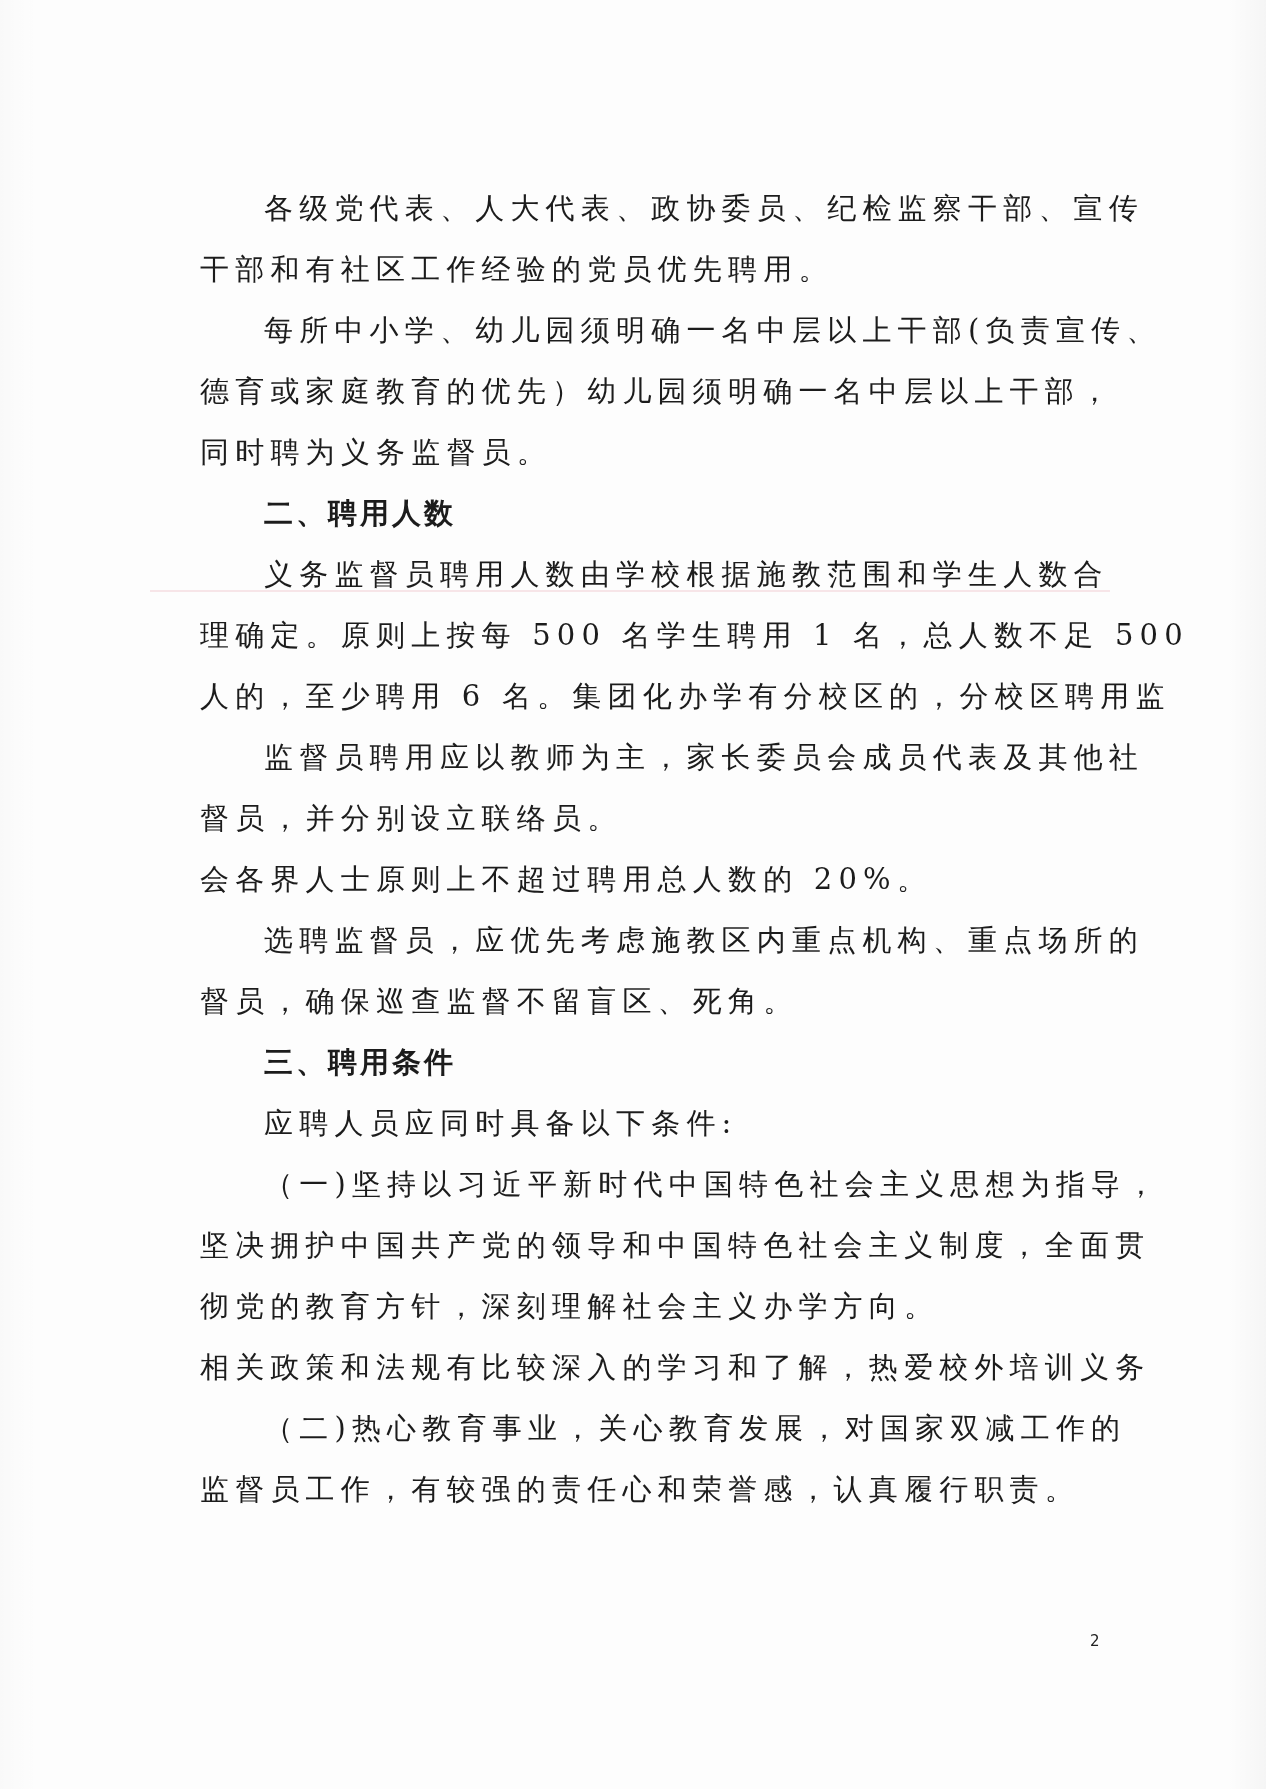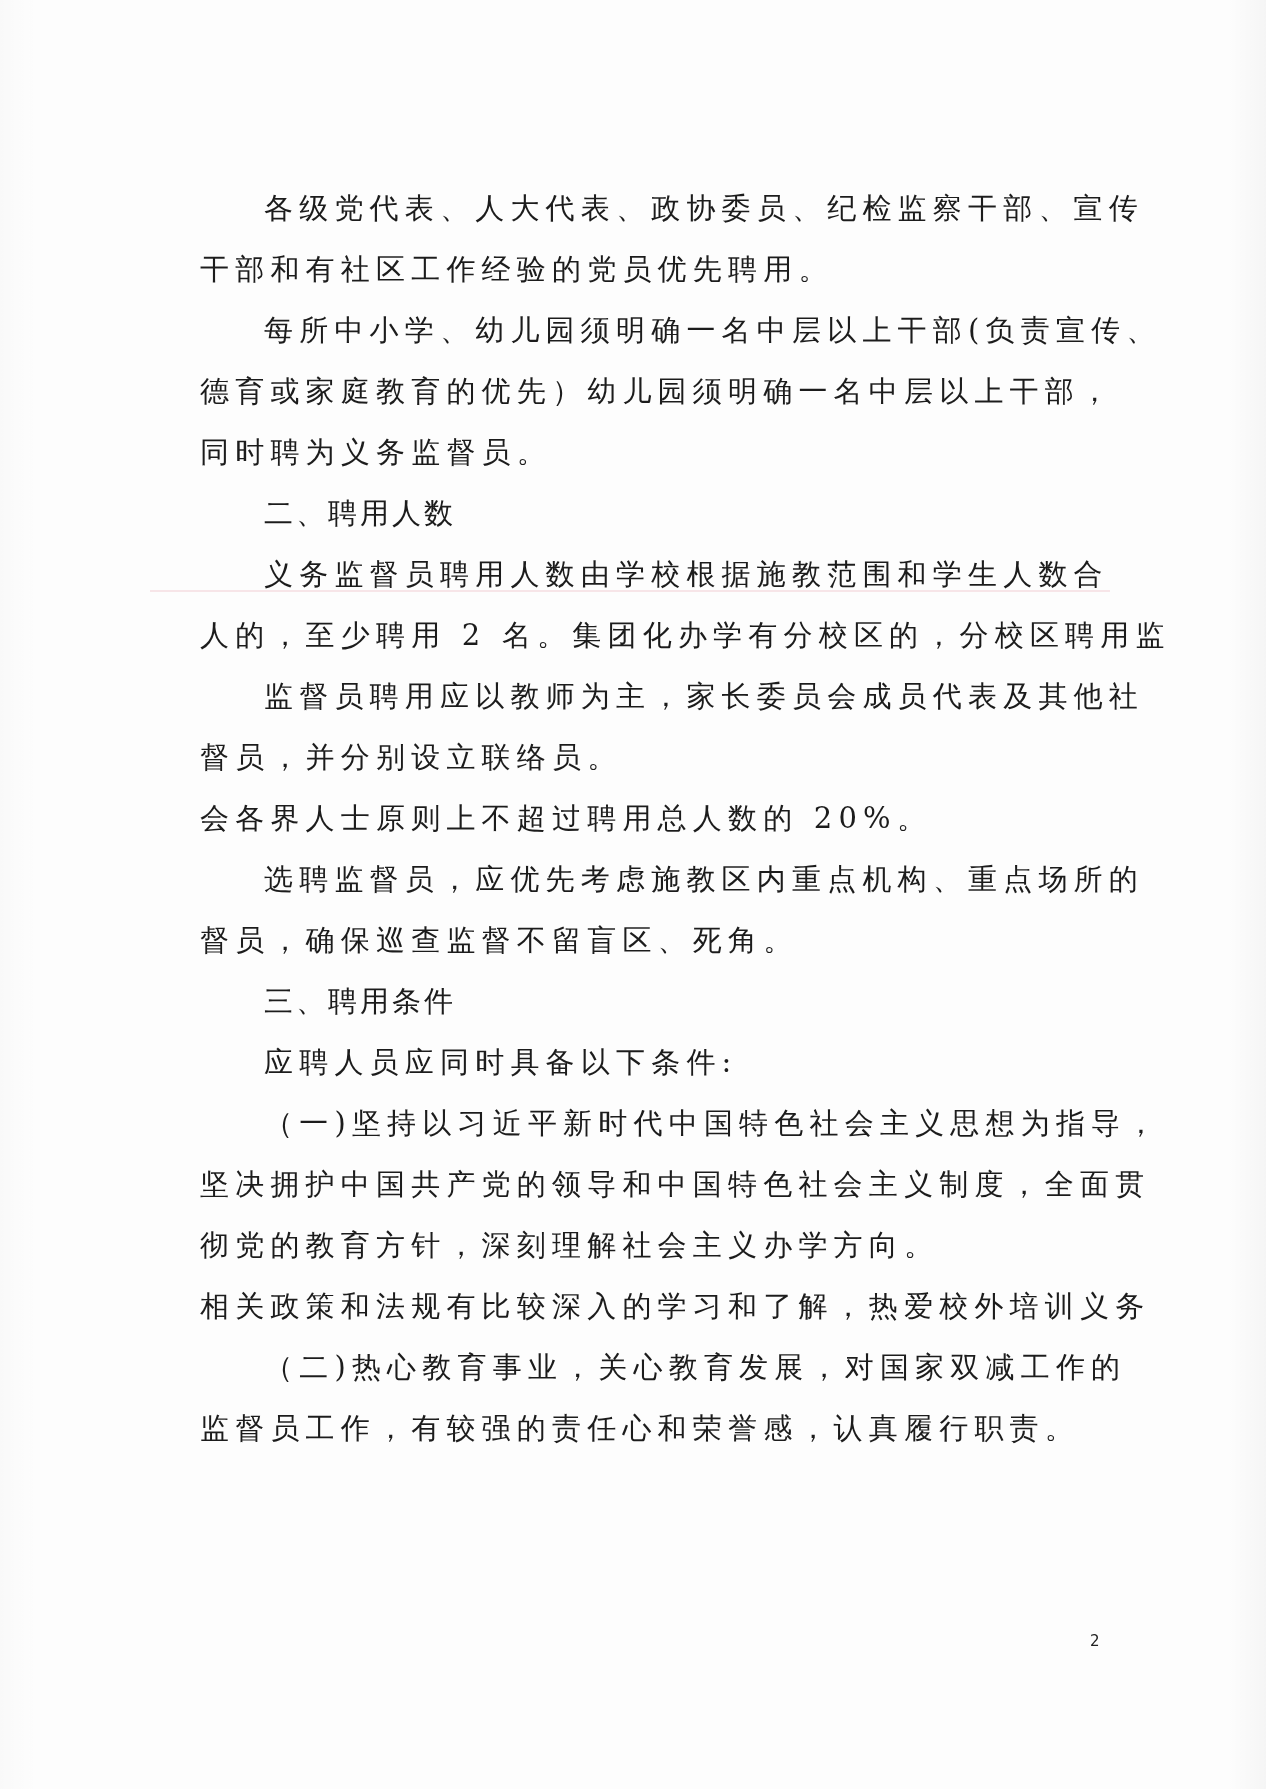--- a/index.html
+++ b/index.html
@@ -52,21 +52,21 @@
     font-size: 29px;
     line-height: 61px;
     height: 61px;
     letter-spacing: 6.2px;
     white-space: nowrap;
     color: #1c1c1c;
   }
   .indent { padding-left: 64px; }
   .heading {
     font-family: "DejaVu Sans", "Liberation Sans", sans-serif;
-    font-weight: normal;
+    font-weight: bold;
     letter-spacing: 3px;
   }
   .page-number {
     position: absolute;
     left: 1090px;
     top: 1632px;
     font-family: "DejaVu Sans", "Liberation Sans", sans-serif;
     font-size: 15px;
     color: #222;
   }
@@ -83,21 +83,22 @@
     <div class="line indent">各级党代表、人大代表、政协委员、纪检监察干部、宣传</div>
     <div class="line">干部和有社区工作经验的党员优先聘用。</div>
 
     <div class="line indent">每所中小学、幼儿园须明确一名中层以上干部(负责宣传、</div>
     <div class="line">德育或家庭教育的优先）幼儿园须明确一名中层以上干部，</div>
     <div class="line">同时聘为义务监督员。</div>
 
     <div class="line indent heading">二、聘用人数</div>
 
     <div class="line indent">义务监督员聘用人数由学校根据施教范围和学生人数合</div>
-    <div class="line">人的，至少聘用 2 名。集团化办学有分校区的，分校区聘用监</div>
+    <div class="line">理确定。原则上按每 500 名学生聘用 1 名，总人数不足 500</div>
+    <div class="line">人的，至少聘用 6 名。集团化办学有分校区的，分校区聘用监</div>
     <div class="line indent">监督员聘用应以教师为主，家长委员会成员代表及其他社</div>
 
     <div class="line">督员，并分别设立联络员。</div>
     <div class="line">会各界人士原则上不超过聘用总人数的 20%。</div>
 
     <div class="line indent">选聘监督员，应优先考虑施教区内重点机构、重点场所的</div>
     <div class="line">督员，确保巡查监督不留盲区、死角。</div>
 
     <div class="line indent heading">三、聘用条件</div>
 

